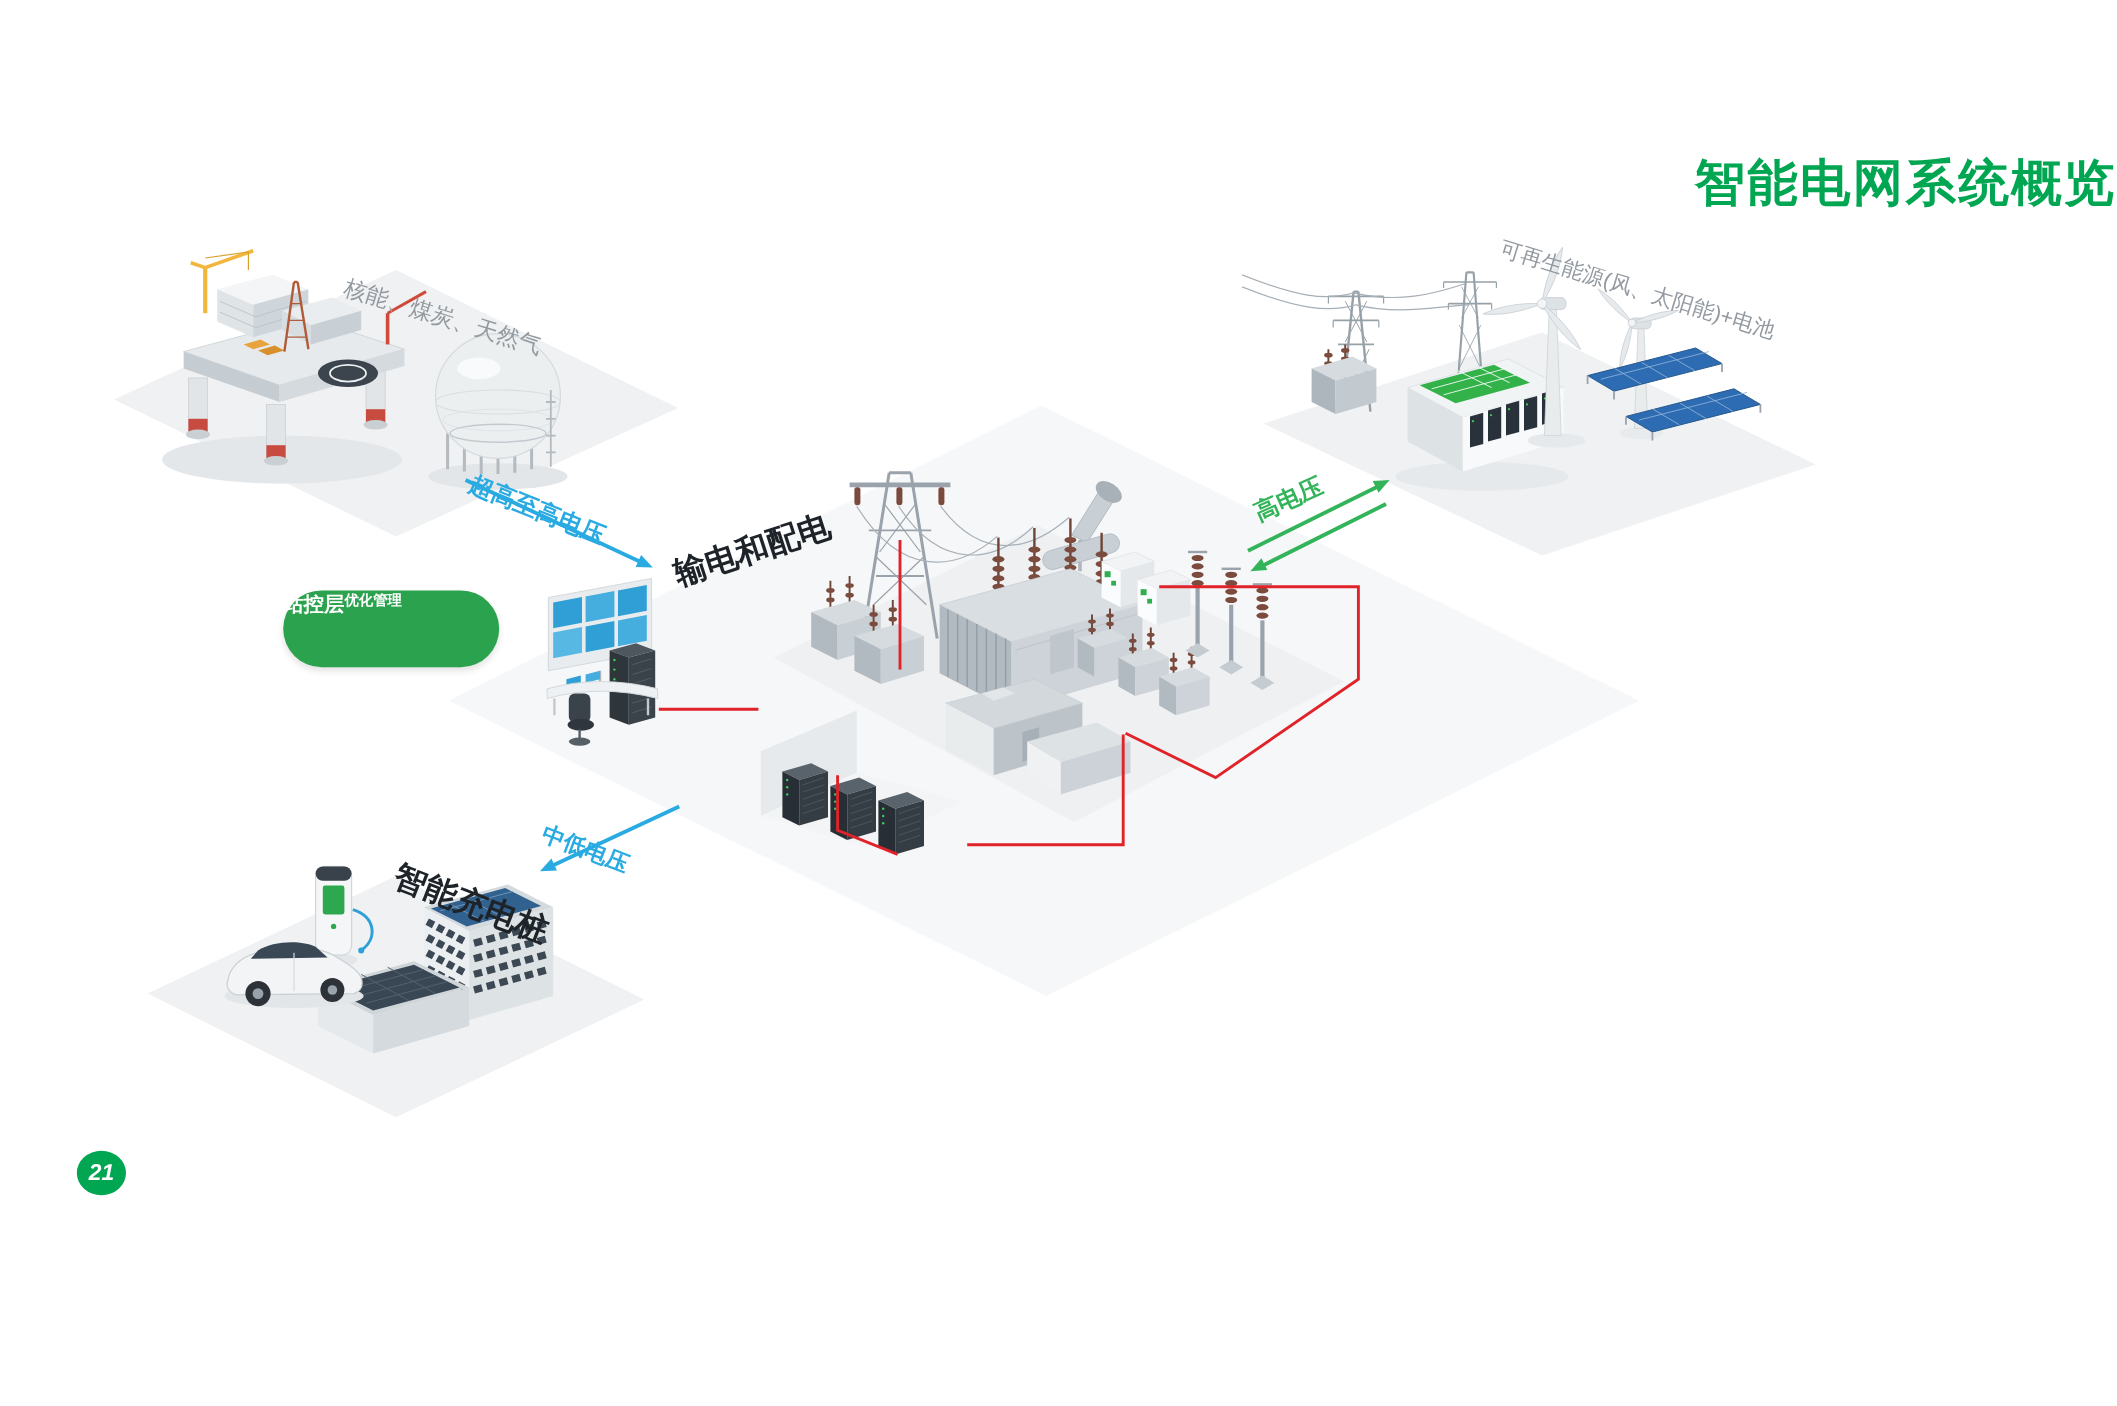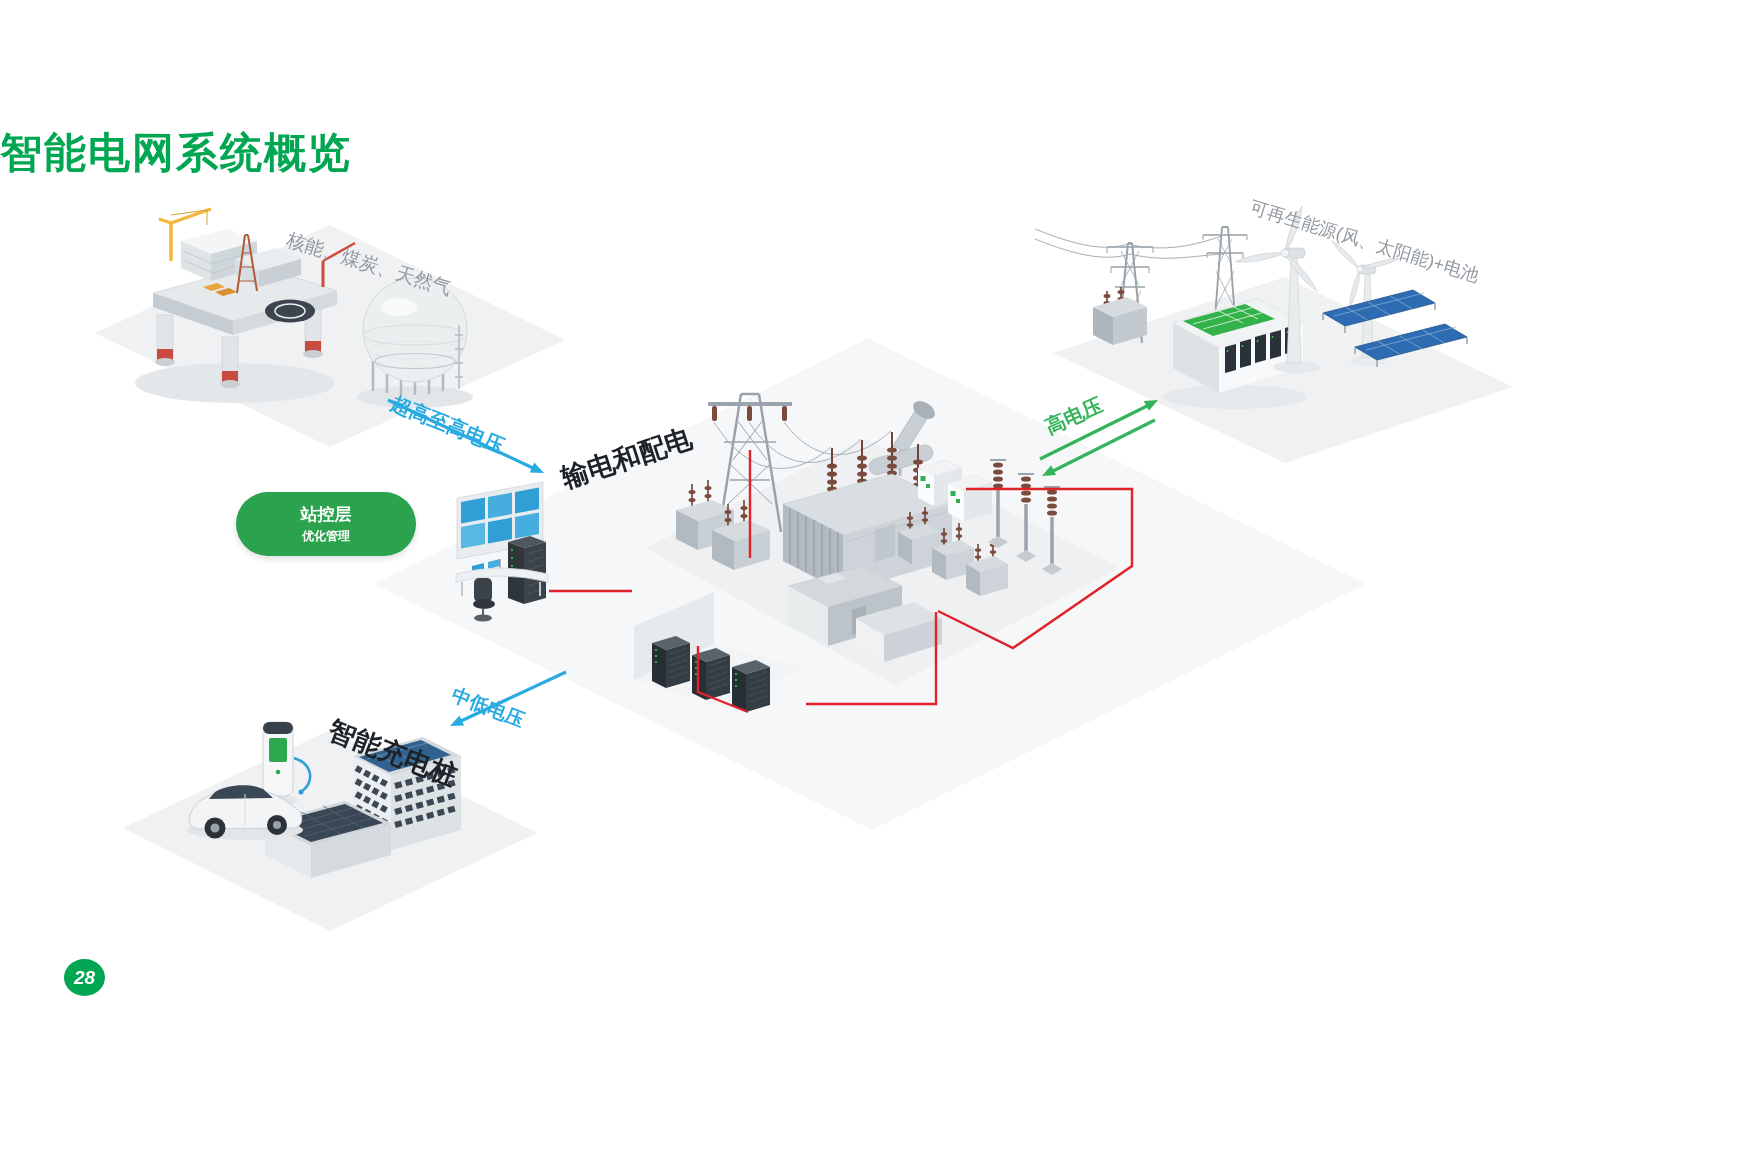--- a/index.html
+++ b/index.html
@@ -5,36 +5,36 @@
   html,body{margin:0;padding:0;background:#fff}
   :root{
     --title-green:#00A651;--badge-green:#2BA24D;--arrow-blue:#29ABE2;
     --arrow-green:#34B45A;--line-red:#E02229;--label-gray:#9299A0;--ink:#1D2328
   }
   .canvas{position:relative;width:1764px;height:1172px;background:#fff;overflow:hidden;
     font-family:"Liberation Sans","DejaVu Sans",sans-serif}
   .layer{position:absolute;left:0;top:0;pointer-events:none}
   .scene{position:absolute}
   .scene svg{display:block}
-  .title{position:absolute;left:0;right:0;top:97px;text-align:left;
+  .title{position:absolute;left:0;right:0;top:97px;text-align:right;
     font-size:42px;font-weight:bold;letter-spacing:2px;color:var(--title-green)}
   .label{position:absolute;white-space:nowrap;font-weight:bold;transform-origin:0 0}
   .label.gray{color:var(--label-gray);font-weight:normal}
   .label.blue{color:var(--arrow-blue)}
   .label.green{color:var(--arrow-green)}
   .label.dark{color:var(--ink)}
   .label-fossil{left:291px;top:227px;font-size:19px;transform:rotate(17deg)}
   .label-renewable{left:1254px;top:195px;font-size:18px;transform:rotate(17deg)}
   .label-transmission{left:557px;top:462px;font-size:27px;transform:rotate(-18deg)}
   .label-charging{left:336px;top:712px;font-size:27px;transform:rotate(21deg)}
   .label-uhv{left:397px;top:390px;font-size:20px;transform:rotate(22deg)}
   .label-hv{left:1041px;top:416px;font-size:20px;transform:rotate(-24deg)}
   .label-mlv{left:457px;top:682px;font-size:19px;transform:rotate(21deg)}
   .badge{position:absolute;background:var(--badge-green);color:#fff;border-radius:33px;
-    display:flex;flex-direction:column;justify-content:center;text-align:center;
+    display:flex;justify-content:flex-start;text-align:center;
     font-weight:bold;line-height:1.45;box-shadow:0 3px 6px rgba(0,0,0,.12)}
   .badge .l1{font-size:17px}
   .badge .l2{font-size:12px}
   .badge-station{left:236px;top:492px;width:180px;height:64px}
   .badge-process{left:1087px;top:604px;width:186px;height:64px}
   .badge-bay{left:612px;top:722px;width:196px;height:64px}
   .page-badge{position:absolute;left:64px;top:959px;width:41px;height:37px;
     background:var(--title-green);border-radius:50%;color:#fff;font-style:italic;
     font-weight:bold;font-size:19px;display:flex;align-items:center;justify-content:center}
 </style>
@@ -498,14 +498,14 @@
   <div class="label dark label-charging">智能充电桩</div>
   <div class="label blue label-uhv">超高至高电压</div>
   <div class="label green label-hv">高电压</div>
   <div class="label blue label-mlv">中低电压</div>
 
   <div class="badge badge-station">
     <div class="l1">站控层</div>
     <div class="l2">优化管理</div>
   </div>
 
-  <div class="page-badge">28</div>
+  <div class="page-badge">21</div>
 </div>
 
 </body></html>

